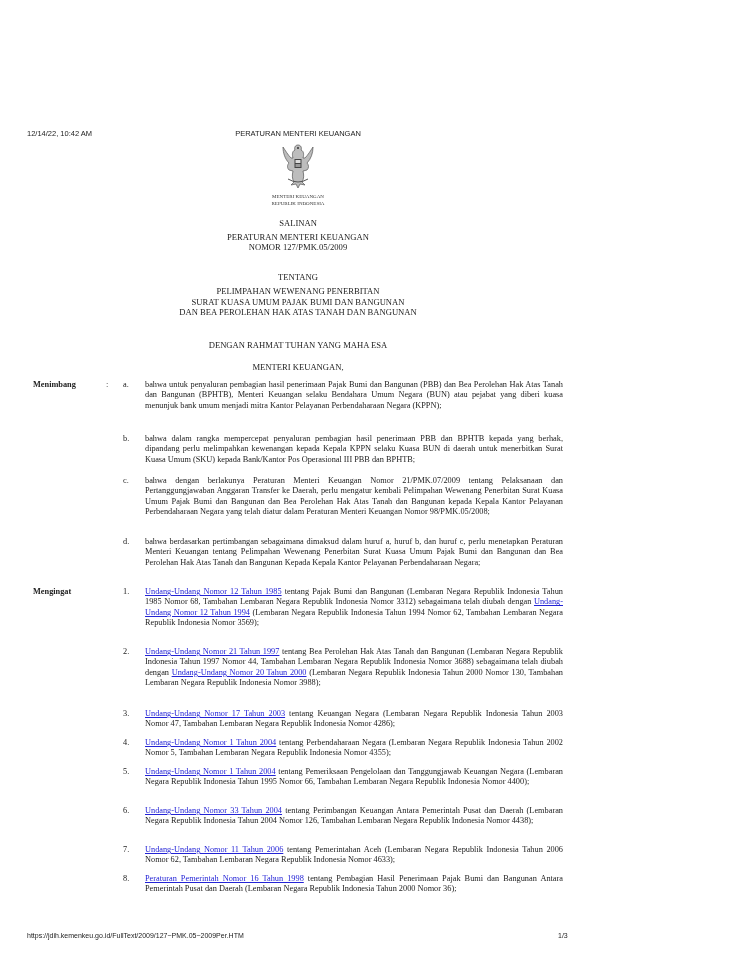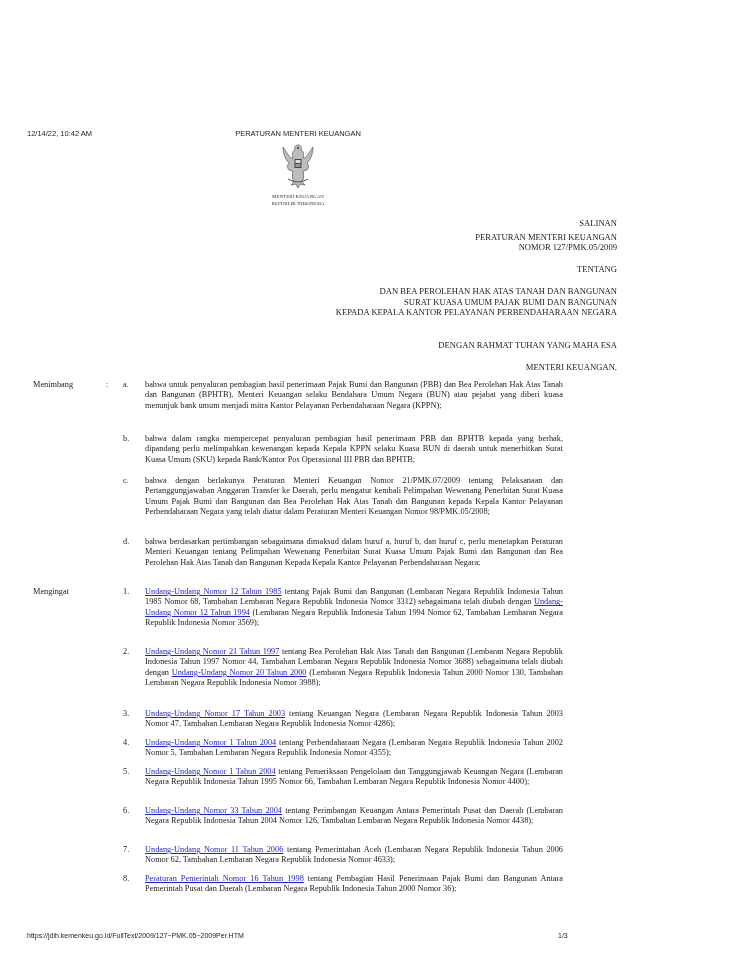--- a/index.html
+++ b/index.html
@@ -1,23 +1,23 @@
 <!DOCTYPE html>
 <html><head>
 <meta charset="utf-8">
 <style>
   html, body { margin: 0; padding: 0; background: #ffffff; }
   body { width: 750px; height: 956px; position: relative; overflow: hidden; color: #222; }
   .hdr-left { position: absolute; left: 27px; top: 129px; font-family: "Liberation Sans", sans-serif; font-size: 7.5px; color: #222; }
   .hdr-center { position: absolute; left: 0; width: 596px; top: 129px; text-align: center; font-family: "Liberation Sans", sans-serif; font-size: 7.5px; color: #222; }
   .emblem { position: absolute; left: 280px; top: 141px; width: 36px; height: 50px; }
   .emblem-caption { position: absolute; left: 0; width: 596px; top: 194px; text-align: center; font-family: "Liberation Serif", serif; font-size: 5px; line-height: 6.5px; color: #333; }
-  .center-block { position: absolute; left: 0; width: 596px; text-align: right; font-family: "Liberation Serif", serif; font-size: 8.6px; line-height: 10.6px; color: #222; padding-left: 21px; }
+  .center-block { position: absolute; left: 0; width: 596px; text-align: center; font-family: "Liberation Serif", serif; font-size: 8.6px; line-height: 10.6px; color: #222; }
   .section { position: absolute; left: 0; width: 750px; font-family: "Liberation Serif", serif; font-size: 8.3px; line-height: 10.4px; color: #222; }
-  .sec-label { position: absolute; left: 33px; }
+  .sec-label { position: absolute; left: 33px; font-weight: bold; }
   .sec-colon { position: absolute; left: 106px; }
   .item { position: absolute; left: 0; width: 750px; }
   .item-marker { position: absolute; left: 123px; }
   .item-text { position: absolute; left: 145px; width: 418px; text-align: justify; }
   a.lnk { color: #1a0dab; color: #2323d6; }
   .ftr-left { position: absolute; left: 27px; top: 932px; font-family: "Liberation Sans", sans-serif; font-size: 7px; color: #222; }
   .ftr-right { position: absolute; left: 558px; top: 932px; font-family: "Liberation Sans", sans-serif; font-size: 7px; color: #222; }
 </style>
 </head>
 <body>
@@ -36,26 +36,26 @@
   </svg>
 </div>
 <div class="emblem-caption">
   <div>MENTERI KEUANGAN</div>
   <div>REPUBLIK INDONESIA</div>
 </div>
 
 <div class="center-block" style="top:218px;">SALINAN</div>
 <div class="center-block" style="top:232px;">PERATURAN MENTERI KEUANGAN</div>
 <div class="center-block" style="top:242px;">NOMOR 127/PMK.05/2009</div>
-<div class="center-block" style="top:264px;">TENTANG</div>
+<div class="center-block" style="top:272px;">TENTANG</div>
 
 <div class="center-block" style="top:286px;">
+  <div>PELIMPAHAN WEWENANG PENERBITAN</div>
+  <div>SURAT KUASA UMUM PAJAK BUMI DAN BANGUNAN</div>
   <div>DAN BEA PEROLEHAN HAK ATAS TANAH DAN BANGUNAN</div>
-  <div>SURAT KUASA UMUM PAJAK BUMI DAN BANGUNAN</div>
-  <div>KEPADA KEPALA KANTOR PELAYANAN PERBENDAHARAAN NEGARA</div>
 </div>
 
 <div class="center-block" style="top:340px;">DENGAN RAHMAT TUHAN YANG MAHA ESA</div>
 <div class="center-block" style="top:362px;">MENTERI KEUANGAN,</div>
 
 <div class="section">
   <span class="sec-label" style="top:380px;">Menimbang</span>
   <span class="sec-colon" style="top:380px;">:</span>
 
   <div class="item" style="top:380px;">

